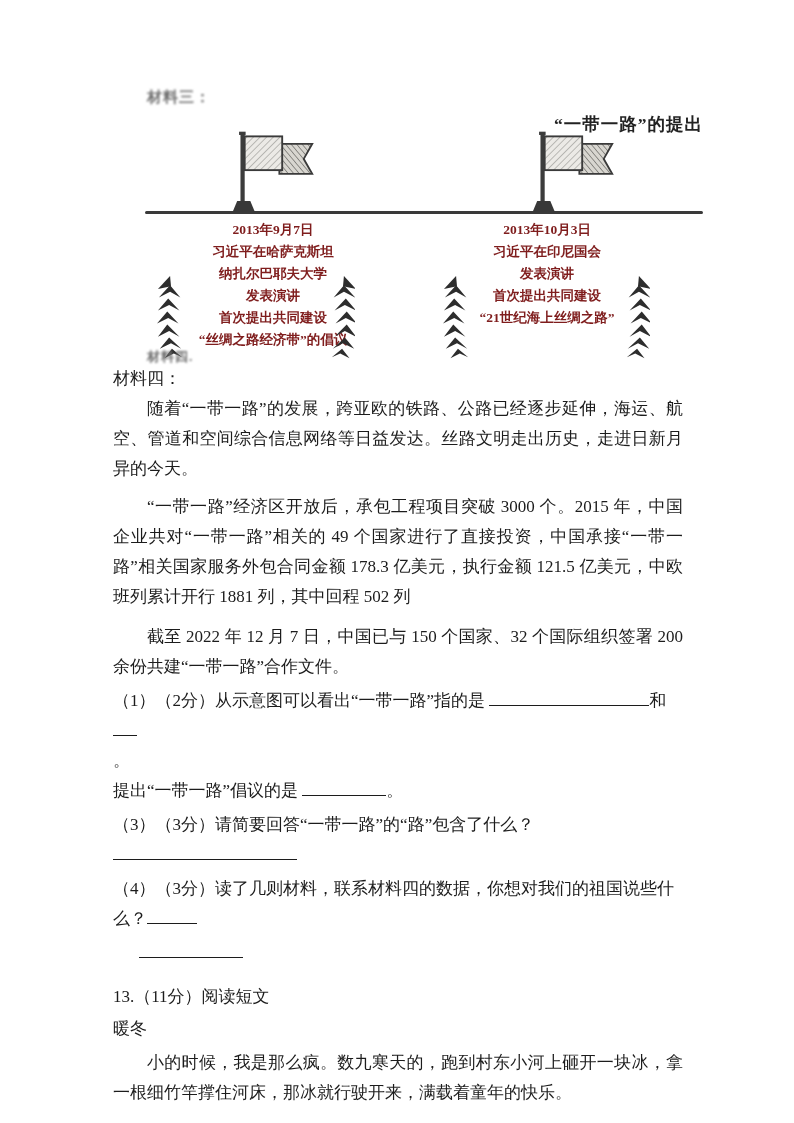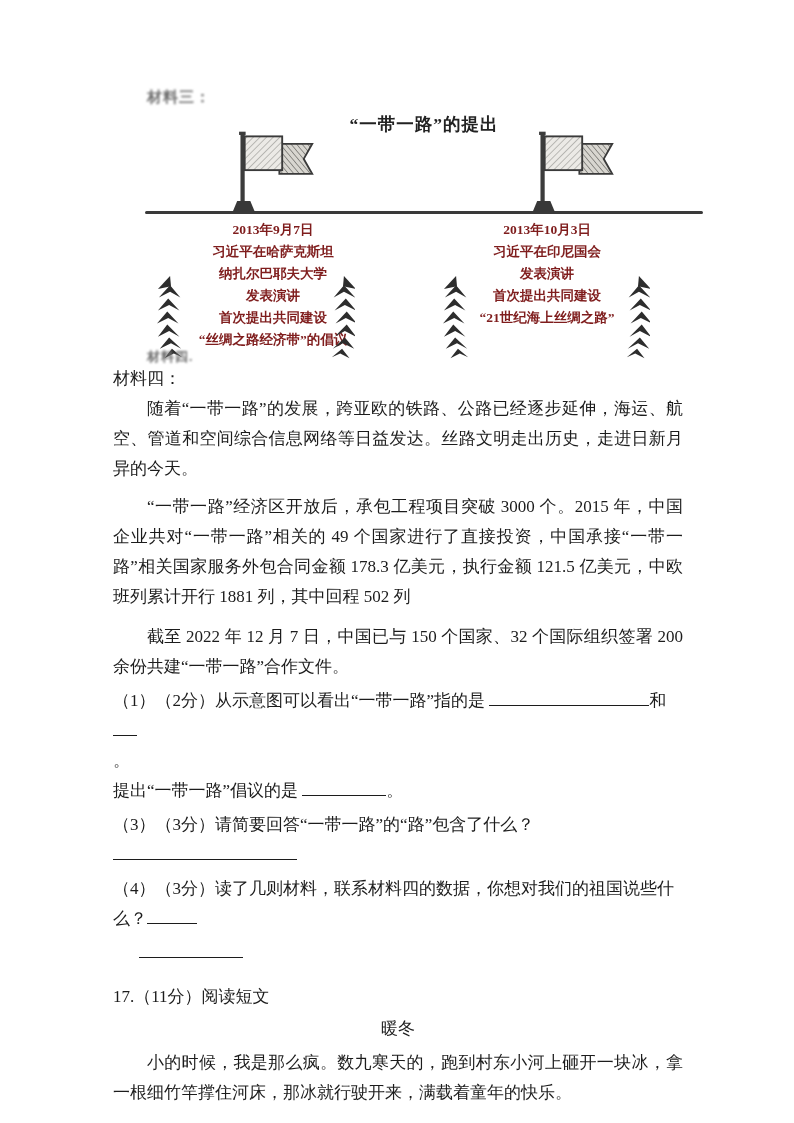--- a/index.html
+++ b/index.html
@@ -10,21 +10,21 @@
   }
   .abs{position:absolute;}
   
   .scan-label{
     font-weight:bold;font-size:15px;color:#6f6f6f;
     filter:blur(1px);letter-spacing:1px;
   }
   
   .diagram{left:145px;top:100px;width:558px;height:268px;filter:blur(0.3px);}
   .diagram-title{
-    left:0;right:0;top:12px;text-align:center;
+    left:0;right:0;top:12px;text-align:right;
     font-weight:bold;font-size:17.5px;color:#222;letter-spacing:1px;
   }
   .ground-line{left:0;right:0;top:111px;height:2.5px;background:#3a3a3a;border-radius:2px;}
   .flag-svg{width:90px;height:82px;}
   .flag1{left:80px;top:31px;}
   .flag2{left:380px;top:31px;}
   .flag-text{
     top:119px;width:230px;text-align:center;
     font-weight:bold;font-size:13.5px;line-height:22px;color:#7f1d1d;
   }
@@ -43,21 +43,21 @@
   .para2{margin-top:8px!important;}
   .para3{margin-top:10px!important;}
   .qline{line-height:30px;}
   .q-start{margin-top:4px;}
   .blank{
     display:inline-block;height:0.95em;
     border-bottom:1.6px solid #1c1c1c;
   }
   .spacer{display:inline-block;height:1px;}
   .q13-heading{margin-top:14px;line-height:30px;}
-  .essay-title{margin-top:2px;line-height:30px;text-align:center;}
+  .essay-title{margin-top:2px;line-height:30px;text-align:left;}
   .essay-p{margin-top:4px!important;}
 </style>
 </head>
 <body>
 
 <svg width="0" height="0" style="position:absolute" aria-hidden="true">
   <defs>
     <pattern id="hatchLight" width="5" height="5" patternUnits="userSpaceOnUse" patternTransform="rotate(45)">
       <rect width="5" height="5" fill="#eceae6"></rect>
       <line x1="0" y1="0" x2="0" y2="5" stroke="#8a8a86" stroke-width="1.1"></line>
@@ -142,17 +142,17 @@
   <p class="para2">“一带一路”经济区开放后，承包工程项目突破 3000 个。2015 年，中国企业共对“一带一路”相关的 49 个国家进行了直接投资，中国承接“一带一路”相关国家服务外包合同金额 178.3 亿美元，执行金额 121.5 亿美元，中欧班列累计开行 1881 列，其中回程 502 列</p>
   <p class="para3">截至 2022 年 12 月 7 日，中国已与 150 个国家、32 个国际组织签署 200 余份共建“一带一路”合作文件。</p>
 
   <div class="qline q-start">（1）（2分）从示意图可以看出“一带一路”指的是 <span class="blank" style="width: 160px;"></span>和 <span class="blank" style="width: 24px;"></span></div>
   <div class="qline">。</div>
   <div class="qline">提出“一带一路”倡议的是 <span class="blank" style="width: 84px;"></span>。</div>
   <div class="qline q-start">（3）（3分）请简要回答“一带一路”的“路”包含了什么？<span class="blank" style="width: 184px;"></span></div>
   <div class="qline q-start">（4）（3分）读了几则材料，联系材料四的数据，你想对我们的祖国说些什么？<span class="blank" style="width: 50px;"></span></div>
   <div class="qline q-start"><span class="spacer" style="width: 26px;"></span><span class="blank" style="width: 104px;"></span></div>
 
-  <div class="q13-heading">17.（11分）阅读短文</div>
+  <div class="q13-heading">13.（11分）阅读短文</div>
   <div class="essay-title">暖冬</div>
   <p class="essay-p">小的时候，我是那么疯。数九寒天的，跑到村东小河上砸开一块冰，拿一根细竹竿撑住河床，那冰就行驶开来，满载着童年的快乐。</p>
 
 </div>
 
 </body></html>

